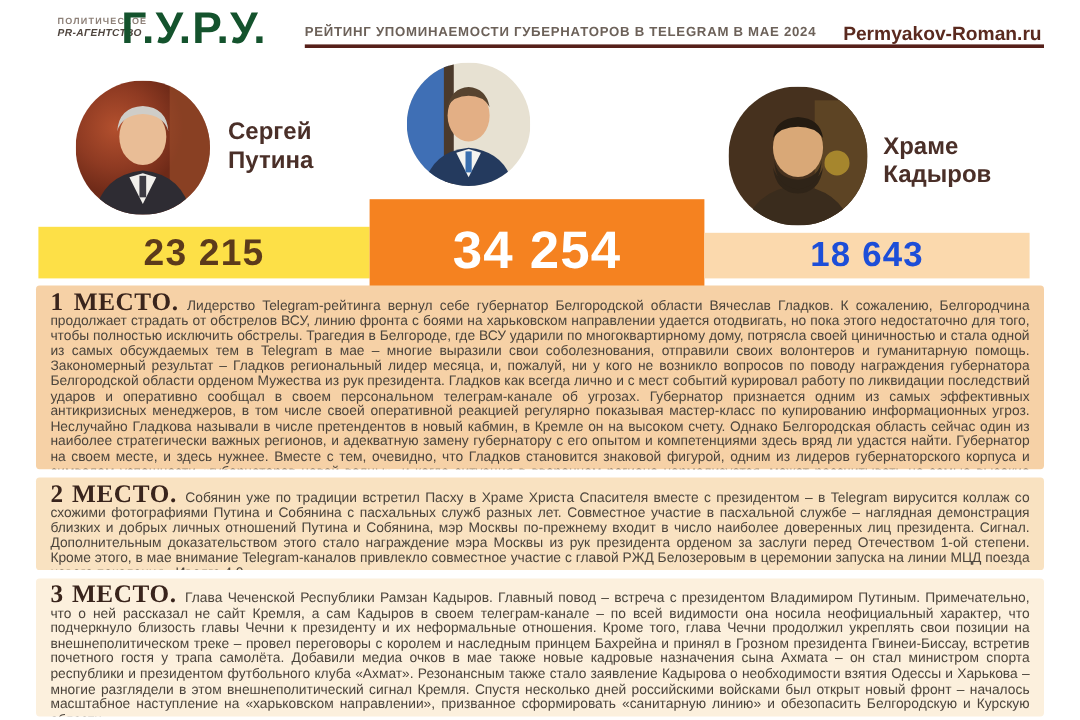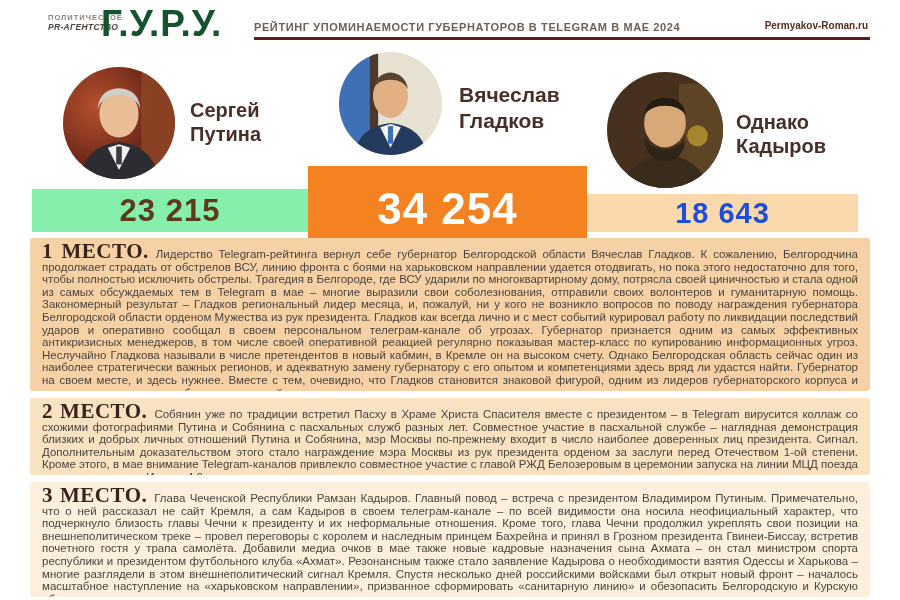--- a/index.html
+++ b/index.html
@@ -4,31 +4,31 @@
 <style>
   html,body{margin:0;padding:0;background:#ffffff;}
   #page{position:relative;width:900px;height:600px;background:#ffffff;overflow:hidden;
         font-family:"Liberation Sans",sans-serif;}
   
   .agency{position:absolute;left:48px;top:14px;line-height:1.15;}
   .agency .l1{font-size:7.5px;letter-spacing:1px;color:#8d8078;font-weight:700;}
   .agency .l2{font-size:8.5px;color:#4f453e;font-weight:700;letter-spacing:.3px;font-style:italic;}
   .logo{position:absolute;left:101px;top:3px;font-size:37px;font-weight:700;color:#14532d;letter-spacing:1px;}
   .subtitle{position:absolute;left:254px;top:21px;font-size:11px;font-weight:700;color:#6c6159;letter-spacing:.6px;}
-  .site{position:absolute;right:32px;top:20px;font-size:10px;font-weight:700;color:#5a2a1f;text-decoration:none;}
+  .site{position:absolute;right:32px;top:20px;font-size:16px;font-weight:700;color:#5a2a1f;text-decoration:none;}
   .rule{position:absolute;left:254px;top:37px;width:616px;height:3px;background:#56201a;}
   
   .avatar{position:absolute;border-radius:50%;overflow:hidden;}
   .avatar svg{display:block;width:100%;height:100%;}
   .leader-name{position:absolute;font-weight:700;color:#4a2f28;white-space:pre-line;}
   .name-1{left:190px;top:98px;font-size:20px;line-height:24px;}
   .name-2{left:459px;top:82px;font-size:21px;line-height:26px;}
   .name-3{left:736px;top:110px;font-size:20px;line-height:24px;}
   .bar{position:absolute;display:flex;align-items:center;justify-content:center;font-weight:700;letter-spacing:1px;}
-  .bar-left{left:32px;top:189px;width:276px;height:43px;background:#86efac;color:#5c3a1b;font-size:31px;}
+  .bar-left{left:32px;top:189px;width:276px;height:43px;background:#fde047;color:#5c3a1b;font-size:31px;}
   .bar-center{left:308px;top:166px;width:279px;height:85px;background:#f58220;color:#ffffff;font-size:44px;}
   .bar-right{left:587px;top:194px;width:271px;height:38px;background:#fbd9ad;color:#1d4ed8;font-size:29px;}
   
   .block{position:absolute;left:30px;width:840px;box-sizing:border-box;border-radius:3px;
          padding:7px 12px;overflow:hidden;}
   .block p{margin:0;font-size:11.5px;line-height:12.6px;color:#4b443c;text-align:justify;}
   .place-title{font-size:21px;line-height:12.6px;font-weight:700;color:#39241c;margin-right:7px;letter-spacing:.5px;font-family:Liberation Serif, serif;}
   .block-1{top:238px;height:153px;background:#f6d1a6;}
   .block-2{top:398px;height:77px;background:#f9e2c1;}
   .block-3{top:482px;height:115px;background:#fcf0dd;}
@@ -75,38 +75,37 @@
       <rect width="100" height="100" fill="#e7e1d2"></rect>
       <rect x="0" y="0" width="34" height="100" fill="#3f6fb5"></rect>
       <rect x="30" y="0" width="8" height="100" fill="#4b3a2c"></rect>
       <path d="M14 100 Q20 72 50 69 Q80 72 86 100 Z" fill="#243a5e"></path>
       <path d="M40 73 L50 93 L60 73 L50 70 Z" fill="#f5f4f0"></path>
       <rect x="47.5" y="72" width="5" height="17" fill="#3a6fb0"></rect>
       <ellipse cx="50" cy="43" rx="17" ry="21" fill="#e3af85"></ellipse>
       <path d="M33 36 Q36 21 50 20 Q64 21 67 36 Q62 27 50 27 Q38 27 33 36 Z" fill="#57432f"></path>
     </svg>
   </div>
-  <div class="leader-name name-2"><span>Вячеслав</span><br><span>Гладков</span></div>
   <div class="bar bar-center">
       <span>34 254</span>
     </div>
 
   <div class="avatar" style="left:607px;top:72px;width:116px;height:116px;">
     <svg viewBox="0 0 100 100">
       <rect width="100" height="100" fill="#46311e"></rect>
       <rect x="62" y="10" width="38" height="90" fill="#5d4424"></rect>
       <circle cx="78" cy="55" r="9" fill="#b9972f" opacity=".8"></circle>
       <path d="M12 100 Q20 74 50 71 Q80 74 88 100 Z" fill="#3a2c1d"></path>
       <ellipse cx="50" cy="44" rx="18" ry="21" fill="#d9a877"></ellipse>
       <path d="M32 58 Q34 76 50 77 Q66 76 68 58 Q64 70 50 70 Q36 70 32 58 Z" fill="#2f2418"></path>
       <path d="M33 52 Q33 72 50 74 Q67 72 67 52 Q66 66 50 67 Q34 66 33 52 Z" fill="#2f2418"></path>
       <path d="M32 37 Q34 23 50 22 Q66 23 68 37 Q62 29 50 29 Q38 29 32 37 Z" fill="#241b11"></path>
     </svg>
   </div>
-  <div class="leader-name name-3"><span>Однако</span><br><span>Кадыров</span></div>
+  <div class="leader-name name-3"><span>Храме</span><br><span>Кадыров</span></div>
   <div class="bar bar-right">
       <span>18 643</span>
     </div>
 
   <div class="block block-1">
     <p><span class="place-title">1 МЕСТО.</span><span>Лидерство Telegram-рейтинга вернул себе губернатор Белгородской области Вячеслав Гладков. К сожалению, Белгородчина продолжает страдать от обстрелов ВСУ, линию фронта с боями на харьковском направлении удается отодвигать, но пока этого недостаточно для того, чтобы полностью исключить обстрелы. Трагедия в Белгороде, где ВСУ ударили по многоквартирному дому, потрясла своей циничностью и стала одной из самых обсуждаемых тем в Telegram в мае – многие выразили свои соболезнования, отправили своих волонтеров и гуманитарную помощь. Закономерный результат – Гладков региональный лидер месяца, и, пожалуй, ни у кого не возникло вопросов по поводу награждения губернатора Белгородской области орденом Мужества из рук президента. Гладков как всегда лично и с мест событий курировал работу по ликвидации последствий ударов и оперативно сообщал в своем персональном телеграм-канале об угрозах. Губернатор признается одним из самых эффективных антикризисных менеджеров, в том числе своей оперативной реакцией регулярно показывая мастер-класс по купированию информационных угроз. Неслучайно Гладкова называли в числе претендентов в новый кабмин, в Кремле он на высоком счету. Однако Белгородская область сейчас один из наиболее стратегически важных регионов, и адекватную замену губернатору с его опытом и компетенциями здесь вряд ли удастся найти. Губернатор на своем месте, и здесь нужнее. Вместе с тем, очевидно, что Гладков становится знаковой фигурой, одним из лидеров губернаторского корпуса и символом успешности «губернаторов новой волны», и когда ситуация в вверенном регионе нормализуется, может рассчитывать на самые высокие позиции во властной вертикали.</span></p>
   </div>
   <div class="block block-2">
     <p><span class="place-title">2 МЕСТО.</span><span>Собянин уже по традиции встретил Пасху в Храме Христа Спасителя вместе с президентом – в Telegram вирусится коллаж со схожими фотографиями Путина и Собянина с пасхальных служб разных лет. Совместное участие в пасхальной службе – наглядная демонстрация близких и добрых личных отношений Путина и Собянина, мэр Москвы по-прежнему входит в число наиболее доверенных лиц президента. Сигнал. Дополнительным доказательством этого стало награждение мэра Москвы из рук президента орденом за заслуги перед Отечеством 1-ой степени. Кроме этого, в мае внимание Telegram-каналов привлекло совместное участие с главой РЖД Белозеровым в церемонии запуска на линии МЦД поезда нового поколения «Иволга 4.0».</span></p>
   </div>

